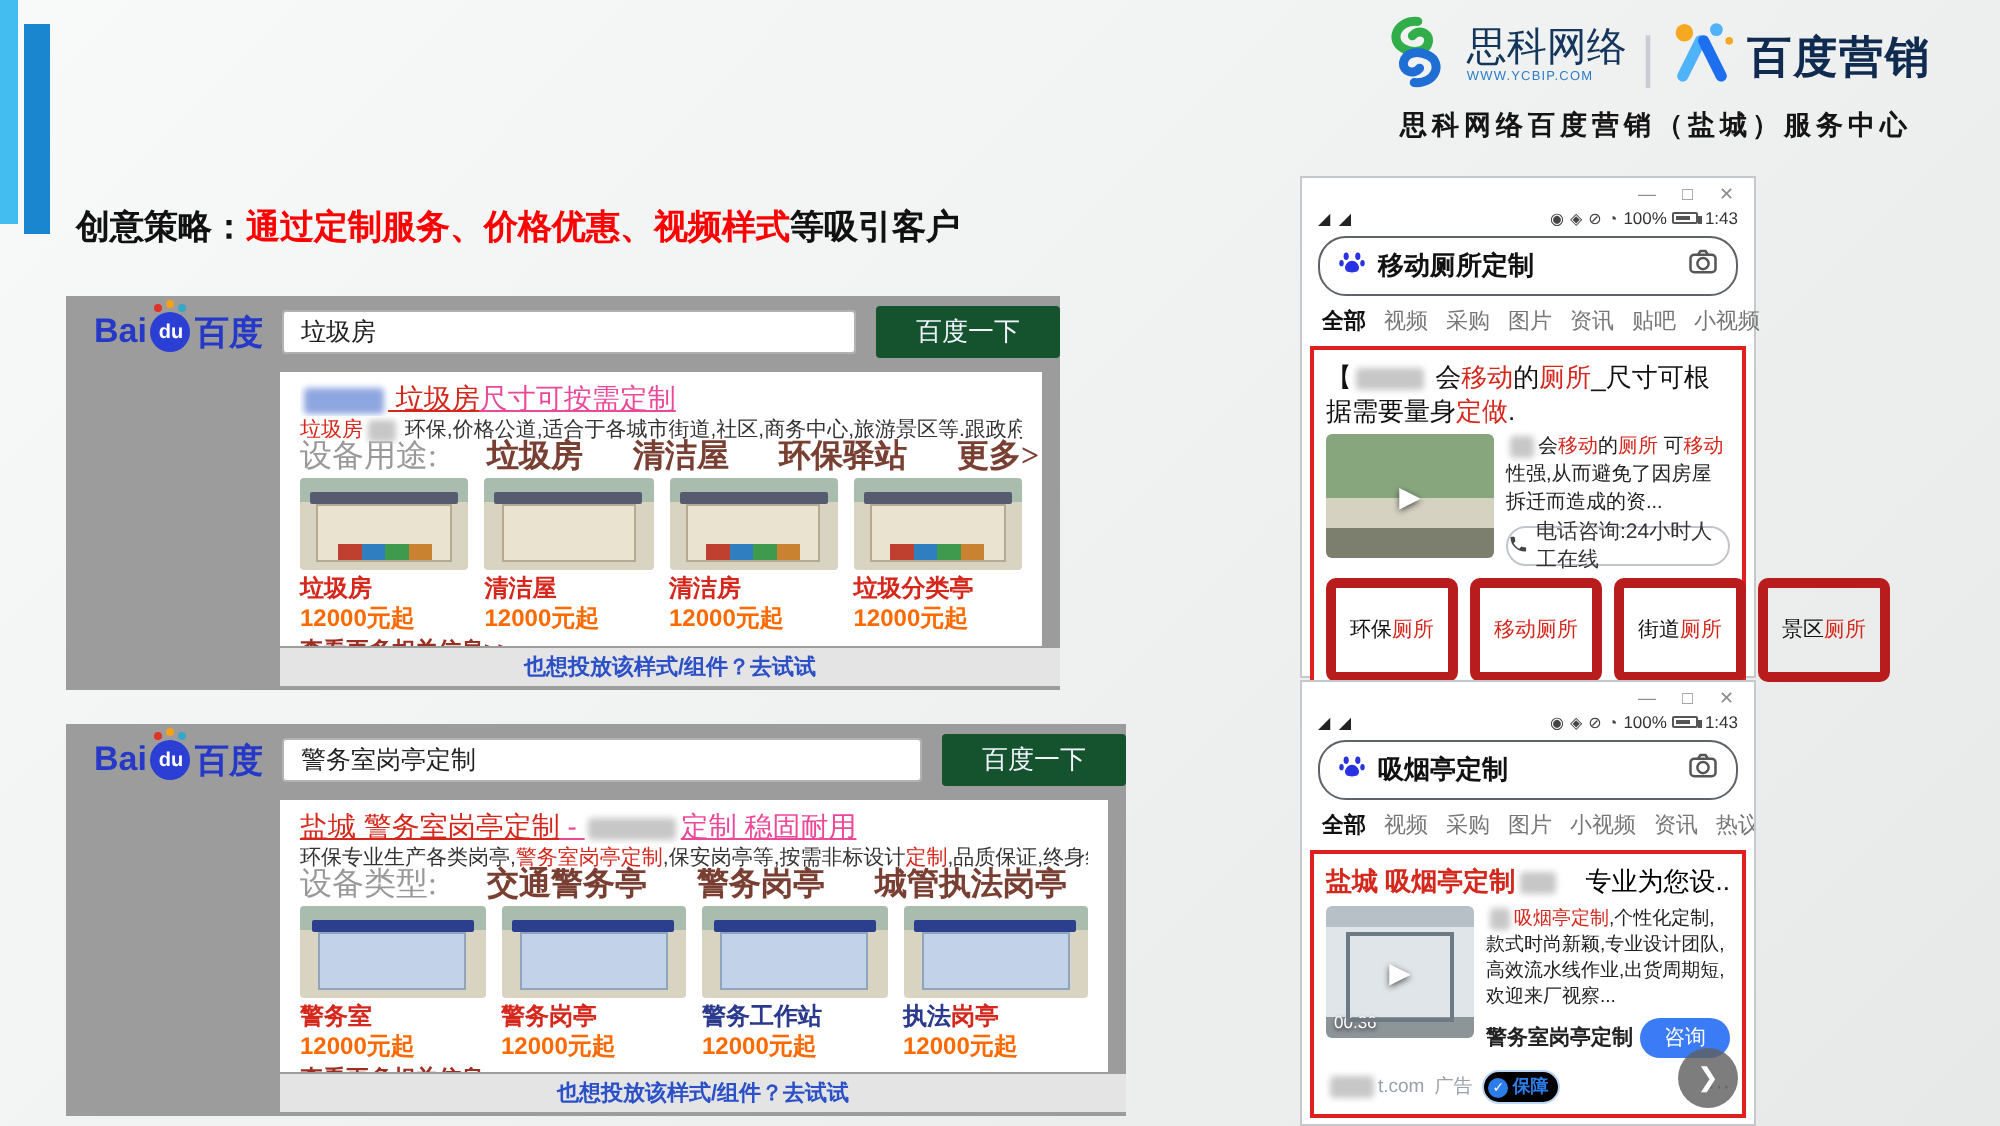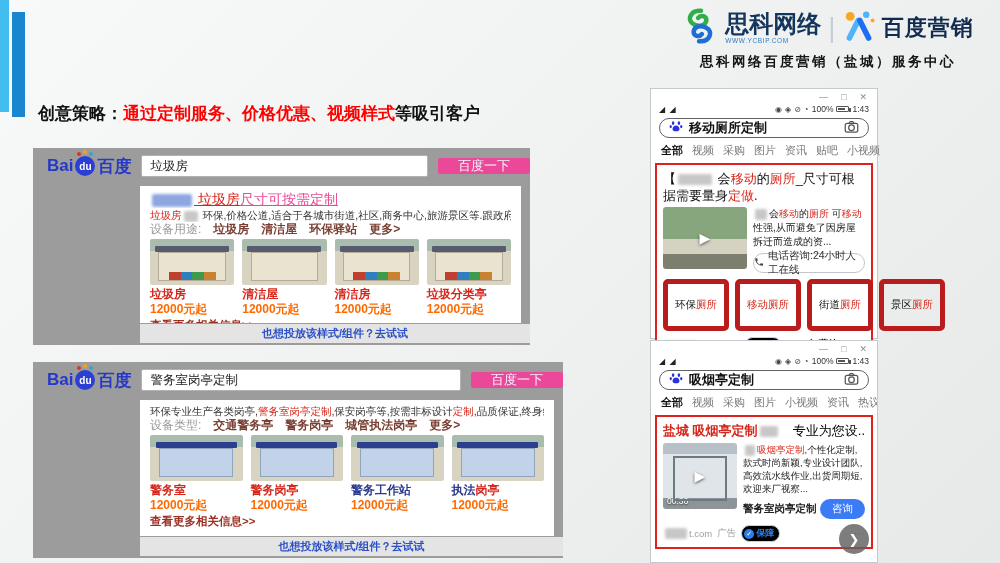--- a/index.html
+++ b/index.html
@@ -16,21 +16,21 @@
     background:linear-gradient(180deg,#aebde2 0%,#93a7d6 60%,#8a9ecf 100%);
     border:2px dashed #9aa0ab; box-shadow:3px 4px 5px rgba(0,0,0,.28);
     display:flex; align-items:center; justify-content:center; }
   .banner-text { font-size:38px; font-weight:800; color:#fff; letter-spacing:7px;
     text-shadow:1px 2px 2px rgba(80,90,130,.55); }
 
   
   .brand { position:absolute; top:8px; right:12px; width:320px; text-align:center; }
   .brand-row { display:flex; align-items:center; justify-content:center; gap:7px; }
   .sike-text { text-align:left; line-height:1; }
-  .sike-name { font-size:24px; font-weight:700; color:#15365c; }
+  .sike-name { font-size:20px; font-weight:400; color:#15365c; }
   .sike-url { font-size:6.5px; color:#2e7cc3; letter-spacing:.6px; margin-top:2px; }
   .brand-div { color:#c9ccd4; font-size:28px; font-weight:100; line-height:1; }
   .bdm-name { font-size:22px; font-weight:800; color:#112b50; letter-spacing:1px; }
   .brand-sub { margin-top:5px; font-size:13.5px; font-weight:700; color:#151515; letter-spacing:2.5px; }
 
   
   .strategy { position:absolute; left:38px; top:102px; font-size:17px; color:#111; font-weight:700; }
   .strategy .red { color:#fe0000; }
 
   
@@ -39,28 +39,28 @@
   #d2 { left:33px; top:362px; width:530px; height:196px; }
   .dhead { display:flex; align-items:center; height:36px; padding-left:14px; gap:10px; }
   .blogo { display:flex; align-items:center; gap:2px; }
   .bl-bai,.bl-cn { color:#2638c8; font-size:17px; font-weight:800; }
   .paw { position:relative; width:20px; height:20px; border-radius:50%; background:#2b3fd4;
     color:#fff; font-size:10px; font-weight:700; display:flex; align-items:center; justify-content:center; }
   .paw::before { content:''; position:absolute; top:-4px; left:2px; width:4px; height:4px; border-radius:50%;
     background:#e03325; box-shadow:6px -2px 0 #f5a21b, 12px 0 0 #35a7c9; }
   .dsearch { flex:1; height:22px; background:#fff; border:1px solid #b2b2b2; border-radius:2px;
     display:flex; align-items:center; padding:0 8px; font-size:12.5px; color:#222; }
-  .dbtn { width:92px; height:16px; background:#ec4899; color:#f2f4ff; font-size:13px;
+  .dbtn { width:92px; height:26px; background:#14532d; color:#f2f4ff; font-size:13px;
     display:flex; align-items:center; justify-content:center; border-radius:2px; cursor:pointer; }
   .dcard { position:absolute; left:107px; right:9px; top:38px; bottom:22px; background:#fff;
     padding:4px 10px; overflow:hidden; }
   .dtitle { font-size:14px; line-height:18px; white-space:nowrap; overflow:hidden; }
   .dtitle span { text-decoration:underline; }
   .ddesc { font-size:10.5px; line-height:14px; color:#333; white-space:nowrap; overflow:hidden; }
-  .dlinks { font-size:12px; line-height:14px; display:flex; gap:12px; white-space:nowrap; }
+  .dlinks { font-size:16px; line-height:14px; display:flex; gap:25px; white-space:nowrap;font-family:Liberation Serif, serif; }
   .dlinks .lbl { color:#999; }
   .dlink { color:#7a3f33; font-weight:700; cursor:pointer; }
   .dprods { display:flex; gap:8px; margin-top:3px; }
   .dprod { flex:1; cursor:pointer; }
   .pimg { position:relative; height:46px; border-radius:2px; overflow:hidden; }
   .booth { background:linear-gradient(180deg,#a9bcae 0 26%, #d9d4c2 26% 100%); }
   .booth::before { content:''; position:absolute; left:6%; right:6%; top:16%; height:13%;
     background:#565b70; border-radius:1px; }
   .booth::after { content:''; position:absolute; left:10%; right:10%; top:29%; bottom:8%;
     background:#e9e3d0; box-shadow:inset 0 0 0 1px #b3ab96; }
@@ -90,21 +90,21 @@
     color:#8a8f94; line-height:9px; }
   .pwin span { cursor:pointer; }
   .pstat { display:flex; justify-content:space-between; align-items:center; padding:2px 8px 0;
     font-size:8.5px; color:#333; }
   .sig { font-size:8px; letter-spacing:1px; color:#222; }
   .sright { display:flex; align-items:center; gap:3px; }
   .sticon { font-size:8px; color:#444; }
   .bat { position:relative; width:13px; height:6px; border:1px solid #555; border-radius:1px; }
   .bat::before { content:''; position:absolute; left:1px; top:1px; bottom:1px; width:7px; background:#555; }
   .bat::after { content:''; position:absolute; right:-3px; top:1px; width:2px; height:4px; background:#555; }
-  .psearch { margin:4px 8px 0; height:20px; border:1.5px solid #5f6368; border-radius:14px;
+  .psearch { margin:4px 8px 0; height:30px; border:1.5px solid #5f6368; border-radius:14px;
     display:flex; align-items:center; gap:6px; padding:0 9px; cursor:text; }
   .psq { font-size:13px; font-weight:600; color:#111; flex:1; }
   .ptabs { display:flex; gap:9px; padding:5px 10px 3px; font-size:11px; color:#777; white-space:nowrap; }
   .ptabs span { cursor:pointer; }
   .ptabs .on { color:#111; font-weight:800; }
   .adbox { margin:2px 4px 0; border:2px solid #e01f1f; padding:5px 6px; background:#fff; }
   .mtitle { font-size:13px; line-height:17px; color:#111; cursor:pointer; }
   .mtitle2 { display:flex; justify-content:space-between; align-items:center; font-size:13px; cursor:pointer; }
   .mtitle2 .lft { font-weight:700; }
   .mbody { display:flex; gap:6px; margin-top:3px; }
@@ -252,20 +252,21 @@
             <i style="font-style:normal">du</i>
           </span>
         <b class="bl-cn">百度</b>
       </div>
       <div class="dsearch">
           <span>警务室岗亭定制</span>
         </div>
       <div class="dbtn">百度一下</div>
     </div>
     <div class="dcard">
+      <div class="dtitle"><span class="seg-r">盐城 警务室岗亭定制</span><span class="seg-b"> - </span><span class="seg-blur" style="width: 44px;"></span><span class="seg-b">定制 稳固耐用</span></div>
       <div class="ddesc"><span class="seg-k">环保专业生产各类岗亭,</span><span class="seg-r">警务室岗亭定制</span><span class="seg-k">,保安岗亭等,按需非标设计</span><span class="seg-r">定制</span><span class="seg-k">,品质保证,终身维护,...</span></div>
       <div class="dlinks">
         <span class="lbl">设备类型:</span>
         <span class="dlink">交通警务亭</span>
         <span class="dlink">警务岗亭</span>
         <span class="dlink">城管执法岗亭</span>
         <span class="dlink">更多&gt;</span>
       </div>
       <div class="dprods">
         <div class="dprod">

